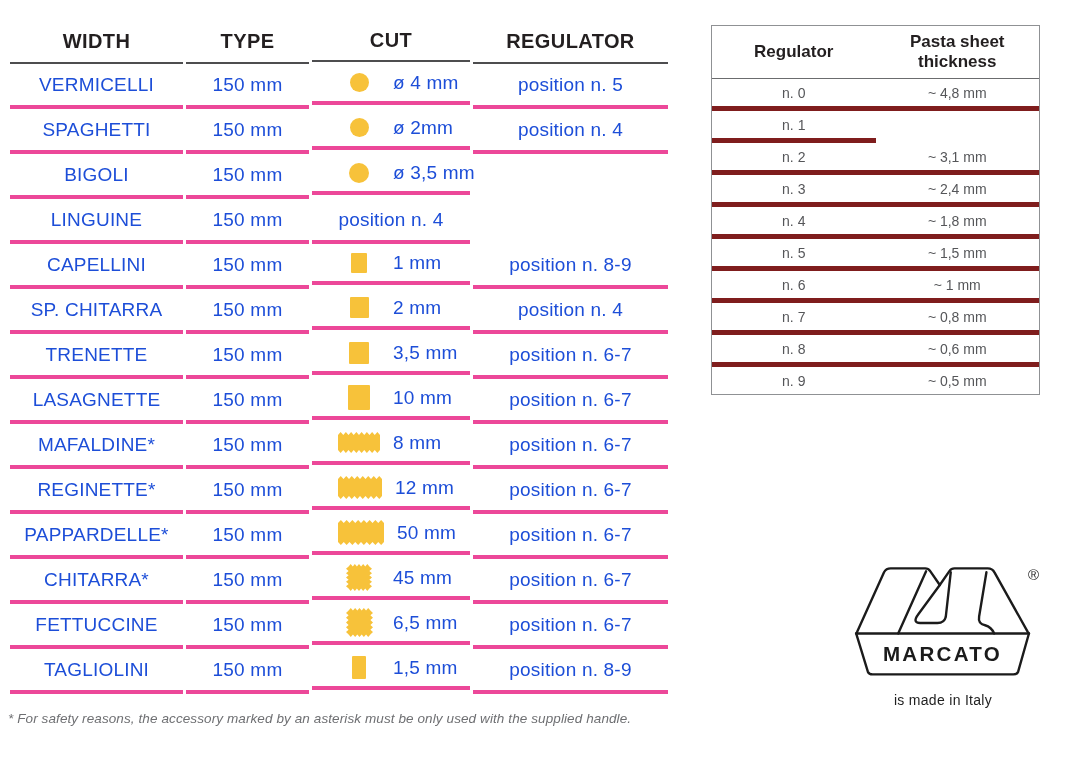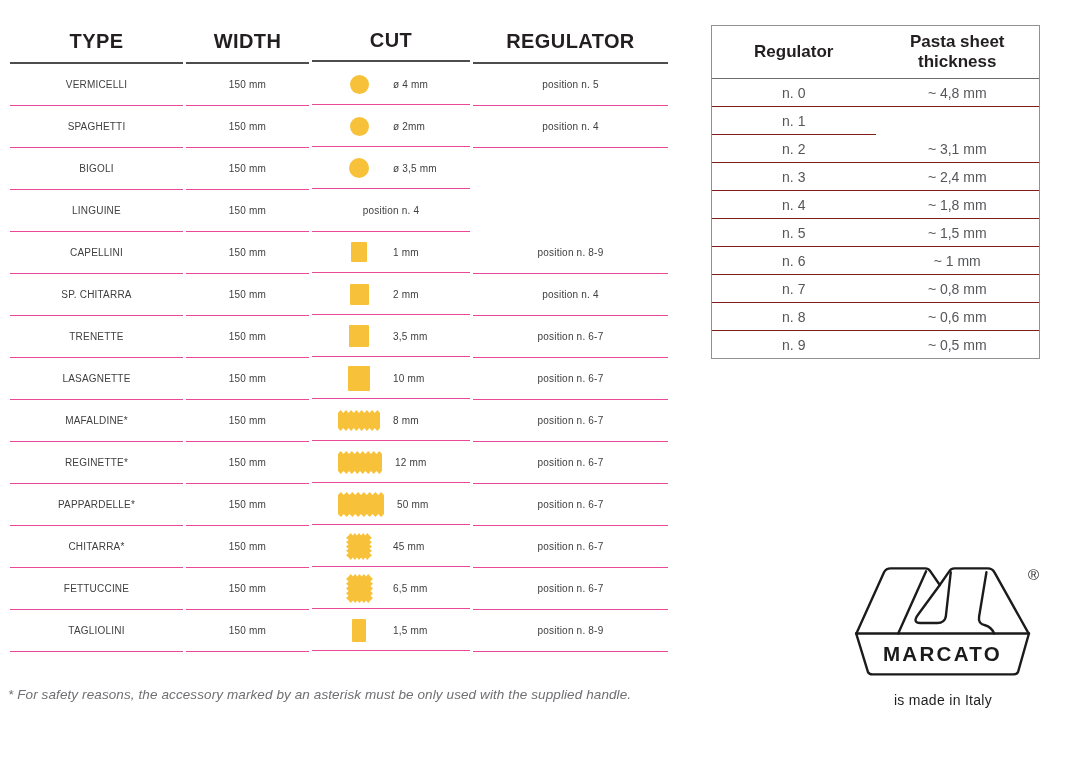--- a/index.html
+++ b/index.html
@@ -8,74 +8,74 @@
     font-family:"Liberation Sans", sans-serif;color:#4a4a4c;
   }
 
   
   .main-table{position:absolute;left:10px;top:20px;width:658px;}
   .mt-row{
     display:grid;grid-template-columns:173px 123px 158px 195px;column-gap:3px;
   }
   .mt-row .cell{
     display:flex;align-items:center;justify-content:center;
-    border-bottom:1px solid #ec4899;height:41px;
-    font-size:10px;color:#404040;letter-spacing:.2px;white-space:nowrap;
+    border-bottom:4px solid #ec4899;height:41px;
+    font-size:19px;color:#1d4ed8;letter-spacing:.2px;white-space:nowrap;
   }
   .mt-head .cell{
     height:42px;border-bottom:2px solid #4d4d4f;
     font-size:20px;font-weight:bold;color:#231f20;letter-spacing:.4px;
   }
   .mt-row .cell.cut{justify-content:flex-start;padding-left:26px;gap:13px;box-sizing:border-box;}
   .mt-head .cell.cut{justify-content:center;padding-left:0;}
   .icon-box{min-width:42px;display:flex;align-items:center;justify-content:center;flex:0 0 auto;}
   .icon-box svg{display:block;}
 
   
   .reg-table{
     position:absolute;left:711px;top:25px;width:329px;box-sizing:border-box;
     border:1px solid #8f9194;
   }
   .rt-row{display:grid;grid-template-columns:50% 50%;}
   .rt-row .rcell{
     display:flex;align-items:center;justify-content:center;text-align:center;
-    height:27px;border-bottom:1px solid #7f1d1d;
+    height:27px;border-bottom:5px solid #7f1d1d;
     font-size:14px;color:#555659;
   }
   .rt-row:last-child .rcell{border-bottom:none;}
   .rt-head .rcell{
     height:52px;border-bottom:1px solid #6b6c6e;
     font-size:17px;font-weight:bold;color:#231f20;line-height:20px;
   }
 
   
   .footnote{
-    position:absolute;left:8px;top:687px;width:690px;
+    position:absolute;left:8px;top:711px;width:690px;
     font-size:13.5px;font-style:italic;color:#6e6f72;letter-spacing:.1px;
   }
 
   
   .logo-wrap{position:absolute;left:845px;top:556px;width:196px;text-align:center;}
   .logo-wrap svg{display:block;margin:0 auto;}
   .registered{
     position:absolute;right:2px;top:10px;font-size:15px;color:#2b2b2b;font-weight:normal;
   }
   .tagline{
     margin-top:3px;font-size:14px;color:#1f1f1f;letter-spacing:.3px;
   }
 </style>
 </head>
 <body>
 
 <div class="canvas">
 
   <div class="main-table">
     <div class="mt-row mt-head">
+      <div class="cell">WIDTH</div>
       <div class="cell">TYPE</div>
-      <div class="cell">WIDTH</div>
       <div class="cell cut">CUT</div>
       <div class="cell">REGULATOR</div>
     </div>
     <div id="mt-body">
     <div class="mt-row">
       <div class="cell">VERMICELLI</div>
       <div class="cell">150 mm</div>
       <div class="cell cut">
         <span class="icon-box">
               <svg width="19" height="19" viewBox="0 0 19 19">

